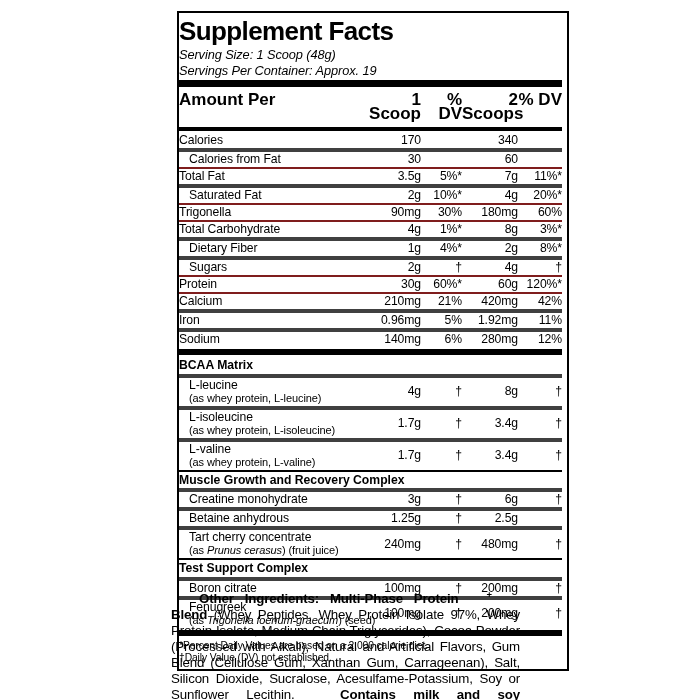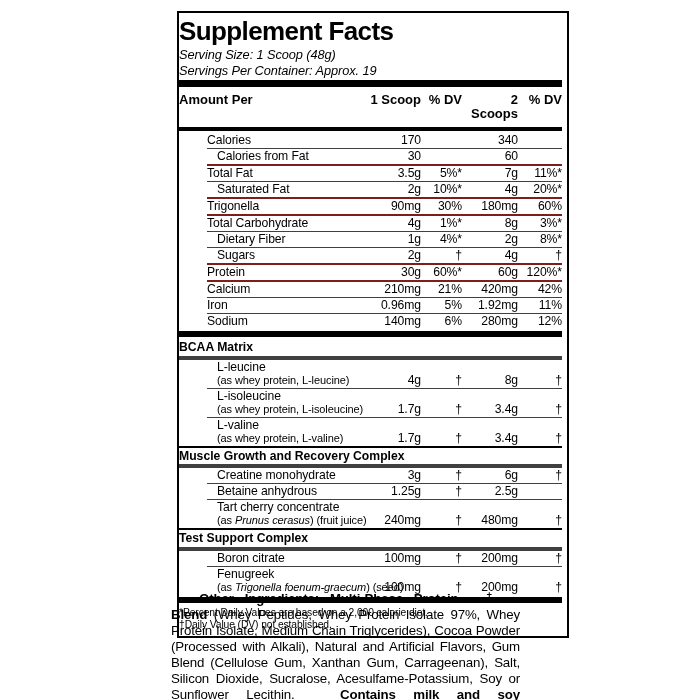--- a/index.html
+++ b/index.html
@@ -11,23 +11,23 @@
   }
   .panel{
     position:absolute;left:177px;top:11px;width:392px;box-sizing:border-box;
     border:2px solid #000;background:#fff;padding:3px 5px 4px 0;
   }
   .title{font-size:26px;font-weight:700;line-height:28px;letter-spacing:-0.6px;margin:1px 0 2px;}
   .serv{font-size:12.8px;line-height:15.5px;letter-spacing:-0.1px;font-style:italic;}
   .bar{height:7px;background:#000;margin:2px 0;}
   .bar.med{height:4px;}
   .bar.sect{height:6px;}
-  .hdr-row{display:flex;align-items:baseline;font-weight:700;font-size:13px;line-height:14px;padding:4px 0;}
-  .row{display:flex;align-items:flex-end;font-size:12.2px;line-height:12.5px;padding:1px 0 1.5px;letter-spacing:-0.1px;margin-left:28px;}
-  .row.top-thin{border-top:1px solid #404040;}
+  .hdr-row{display:flex;align-items:baseline;font-weight:700;font-size:17px;line-height:14px;padding:4px 0;}
+  .row{display:flex;align-items:center;font-size:12.2px;line-height:12.5px;padding:1px 0 1.5px;letter-spacing:-0.1px;}
+  .row.top-thin{border-top:4px solid #404040;}
   .row.top-heavy{border-top:2px solid #7f1d1d;}
   .cell{box-sizing:border-box;}
   .cell.name{flex:1;min-width:0;}
   .cell.v1{width:62px;text-align:right;}
   .cell.dv1{width:41px;text-align:right;}
   .cell.v2{width:56px;text-align:right;}
   .cell.dv2{width:44px;text-align:right;}
   .indent-1 .cell.name{padding-left:10px;}
   .indent-2 .cell.name{padding-left:18px;}
   .lbl{white-space:nowrap;}

